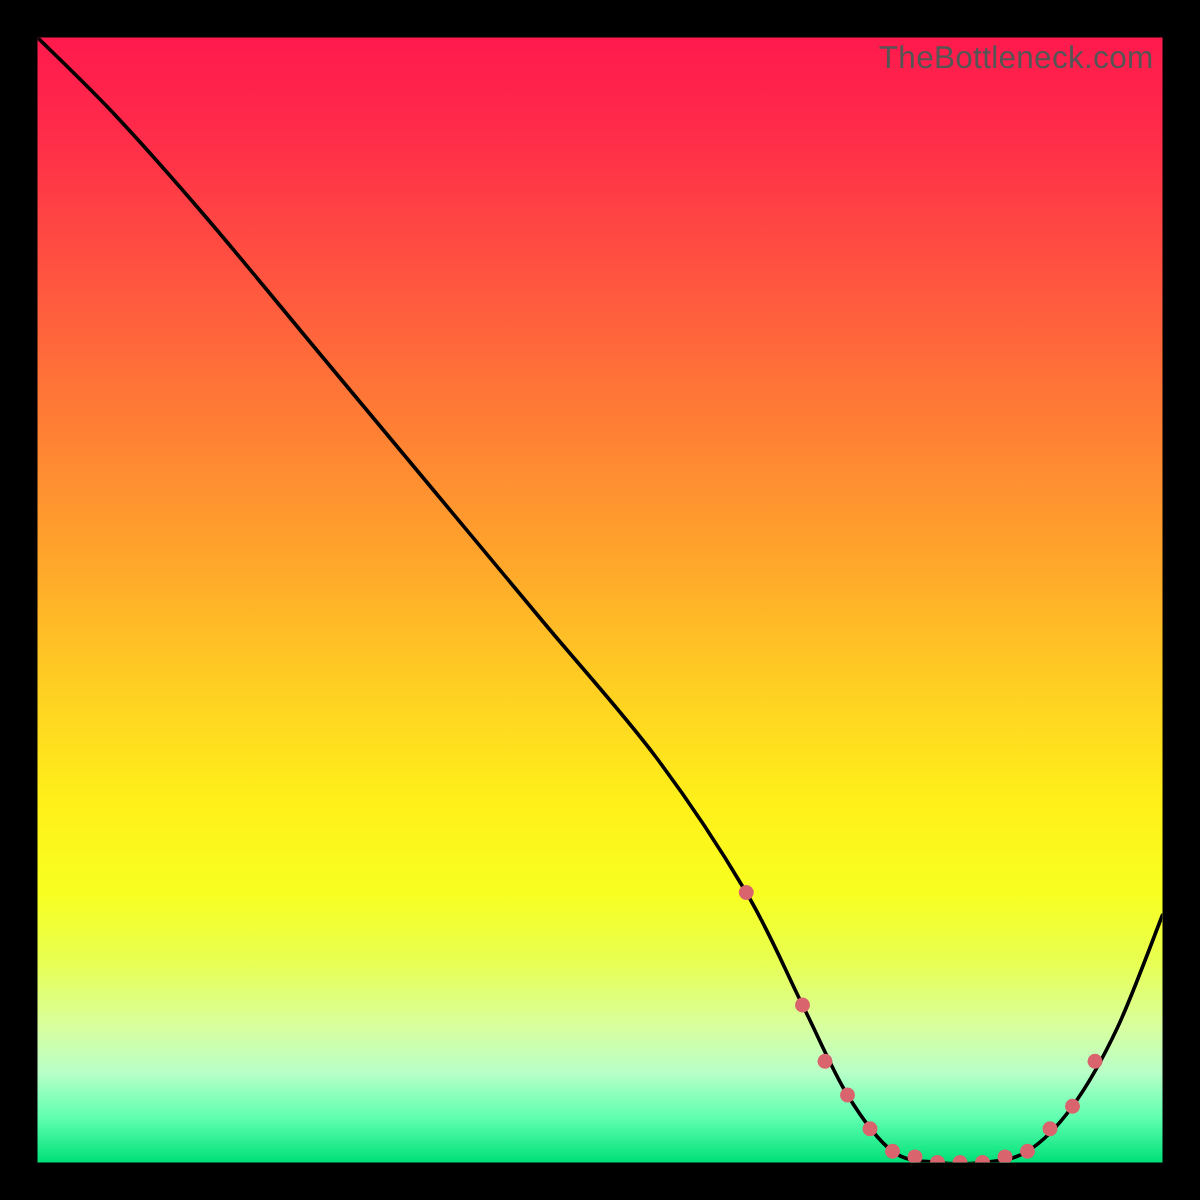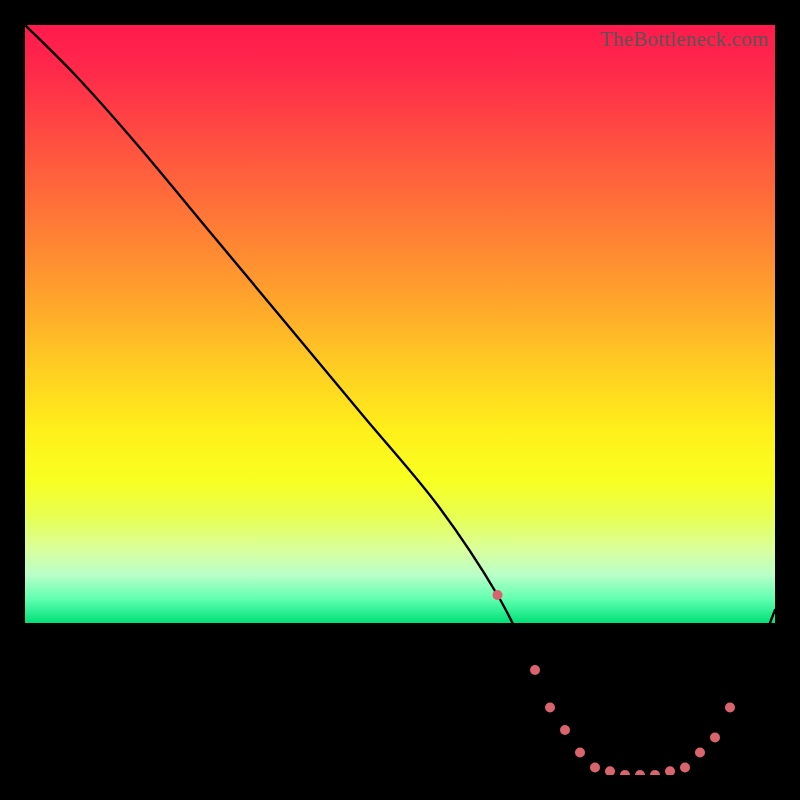--- a/index.html
+++ b/index.html
@@ -15,40 +15,39 @@
     position: relative;
     width: 800px;
     height: 800px;
     background: #000;
   }
   .plot {
     position: absolute;
     left: 25px;
     top: 25px;
     width: 750px;
-    height: 598px;
+    height: 750px;
     
     background: linear-gradient(
       to bottom,
       #ff1a4d 0%,
       #ff2a4a 8%,
       #ff4a42 18%,
       #ff6a3a 28%,
       #ff8a32 38%,
       #ffab2a 48%,
       #ffd022 58%,
       #fff01a 68%,
       #f8ff20 76%,
       #e8ff50 82%,
       #d8ffa0 88%,
       #b8ffc8 92%,
       #60ffb0 96%,
       #00e078 100%
     );
-    font-family: Liberation Serif, serif;
   }
   .watermark {
     position: absolute;
     top: 2px;
     right: 6px;
     color: #555;
     font-size: 21px;
     font-weight: 500;
     letter-spacing: 0.2px;
     user-select: none;

